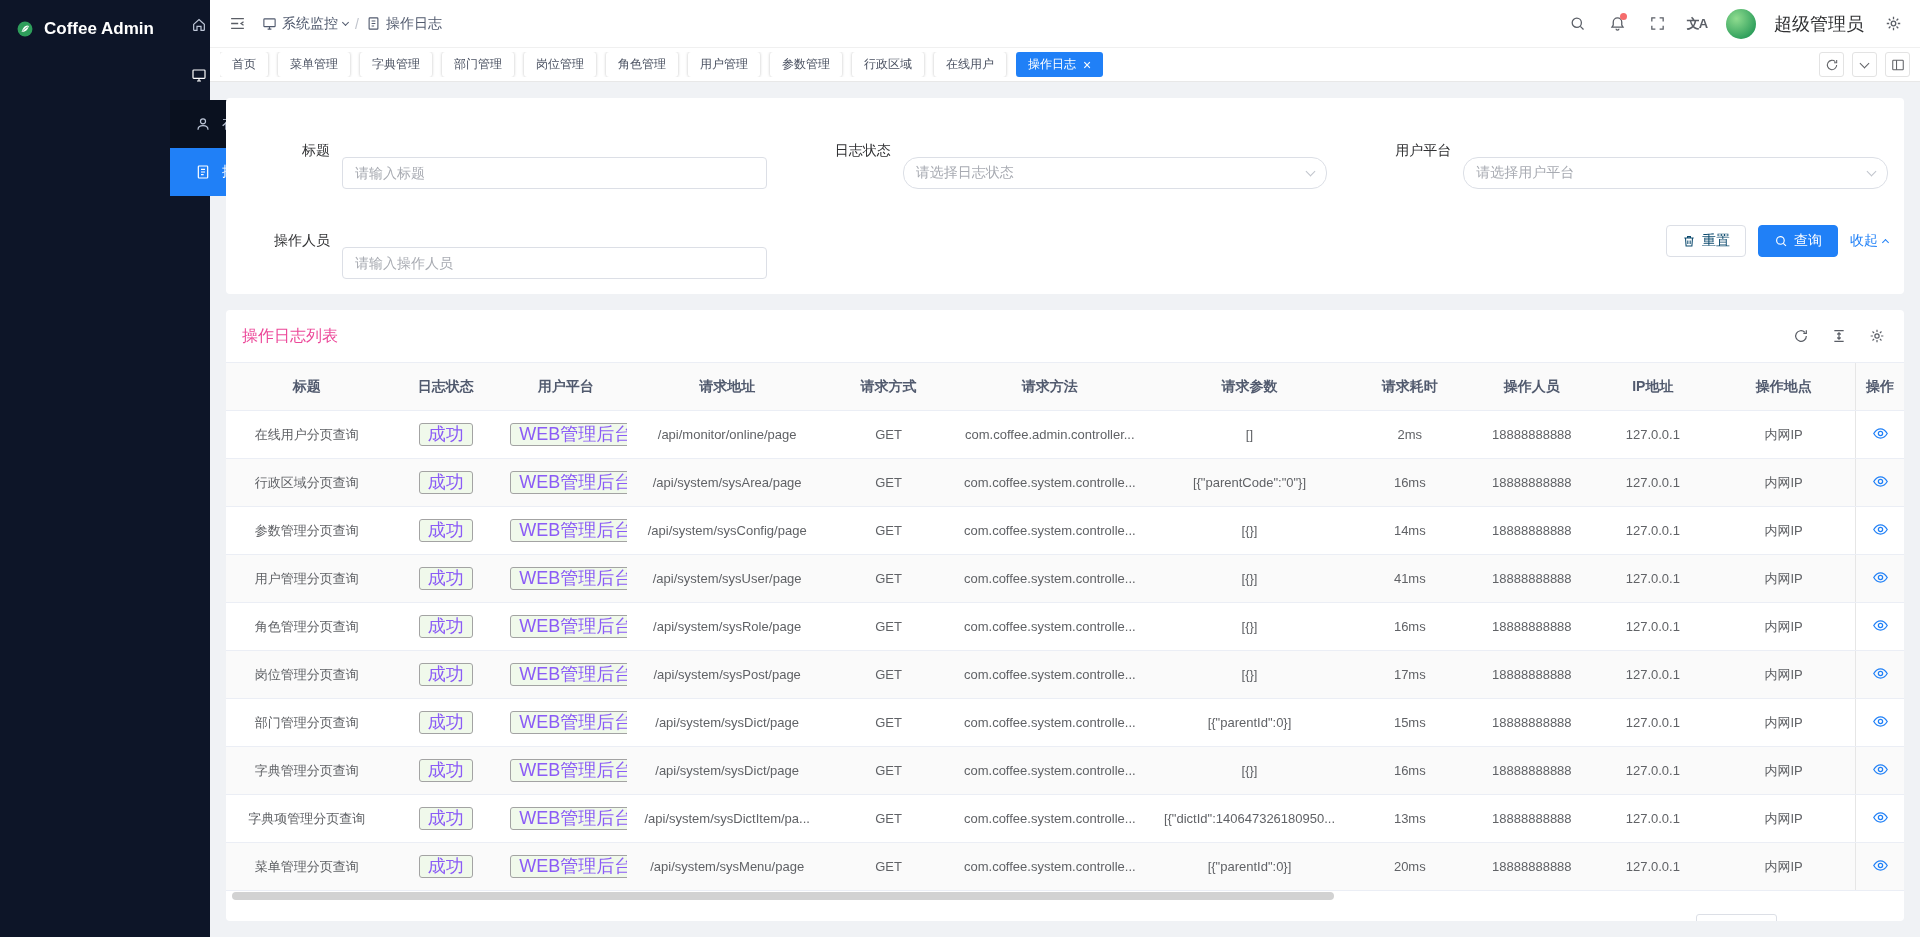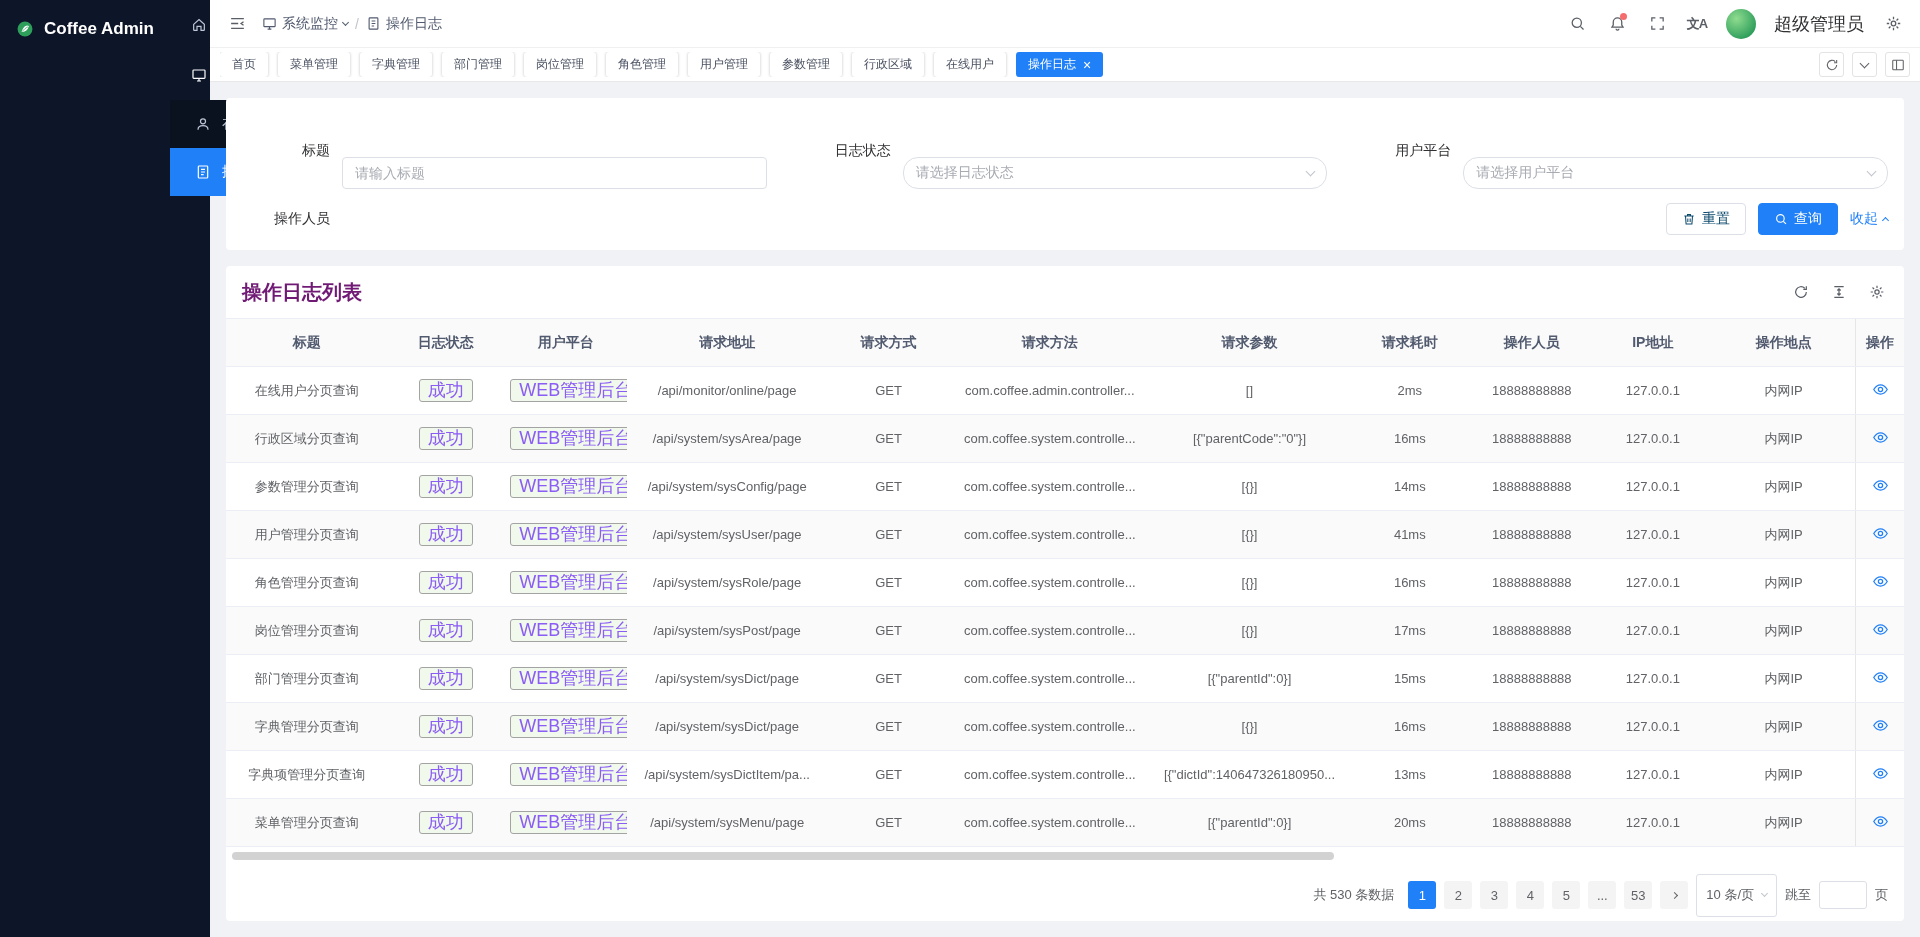--- a/index.html
+++ b/index.html
@@ -68,21 +68,21 @@
   .filter-actions { grid-column:3; display:flex; align-items:center; justify-content:flex-end; gap:12px; }
   .btn { height:32px; display:inline-flex; align-items:center; gap:6px; padding:0 15px; border-radius:4px; font-size:14px; cursor:pointer; font-family:inherit; }
   .btn svg { width:14px; height:14px; }
   .btn-plain { border:1px solid #dcdfe6; background:#fff; color:#0c4a6e; }
   .btn-primary { border:1px solid #2080f7; background:#2080f7; color:#fff; }
   .link-collapse { color:#2080f7; font-size:14px; display:inline-flex; align-items:center; gap:5px; cursor:pointer; white-space:nowrap; }
 
   
   .table-card { margin-top:16px; background:#fff; border-radius:4px; flex:1; display:flex; flex-direction:column; overflow:hidden; }
   .card-header { height:52px; display:flex; align-items:center; padding:0 16px; flex-shrink:0; }
-  .card-title { font-size:20px; color:#701a75; font-weight:700; }
+  .card-title { font-size:16px; color:#ec4899; font-weight:400; }
   .card-tools { margin-left:auto; display:flex; align-items:center; gap:16px; color:#515a6e; }
   .card-tools .iconbtn svg { width:16px; height:16px; }
 
   table.log-table { width:100%; border-collapse:collapse; table-layout:fixed; }
   .log-table th { height:48px; background:#fafafa; font-weight:600; color:#515a6e; font-size:14px; text-align:center; border-top:1px solid #ebeef5; border-bottom:1px solid #ebeef5; white-space:nowrap; overflow:hidden; }
   .log-table td { height:48px; text-align:center; font-size:13px; color:#606266; border-bottom:1px solid #ebeef5; white-space:nowrap; overflow:hidden; text-overflow:ellipsis; padding:0 6px; }
   .log-table tbody tr:nth-child(even) { background:#fafafa; }
   .tag-green { display:inline-block; padding:1px 8px; font-size:18px; line-height:19px; color:#8b5cf6; background:#f0f9eb; border:1px solid #a3a3a3; border-radius:3px; white-space:nowrap; }
   .op-col { border-left:1px solid #e6e6e6; }
   .eye-btn { display:inline-flex; align-items:center; justify-content:center; cursor:pointer; color:#2080f7; }
@@ -293,20 +293,23 @@
           </div>
           <div class="filter-item">
             <label class="filter-label">用户平台</label>
             <div class="select">
               <span class="ph">请选择用户平台</span>
               <span class="chev"></span>
             </div>
           </div>
           <div class="filter-item">
             <label class="filter-label">操作人员</label>
+            <div class="input">
+              <input placeholder="请输入操作人员" style="">
+            </div>
           </div>
           <div class="filter-actions">
             <button class="btn btn-plain">
               <svg viewBox="0 0 24 24" fill="none" stroke="currentColor" stroke-width="1.8">
                   <path d="M4 7h16M9.5 7V4.5h5V7M6 7l1 13.5h10L18 7M10 11v6M14 11v6"></path>
                 </svg>
               <span>重置</span>
             </button>
             <button class="btn btn-primary">
               <svg viewBox="0 0 24 24" fill="none" stroke="currentColor" stroke-width="2">

